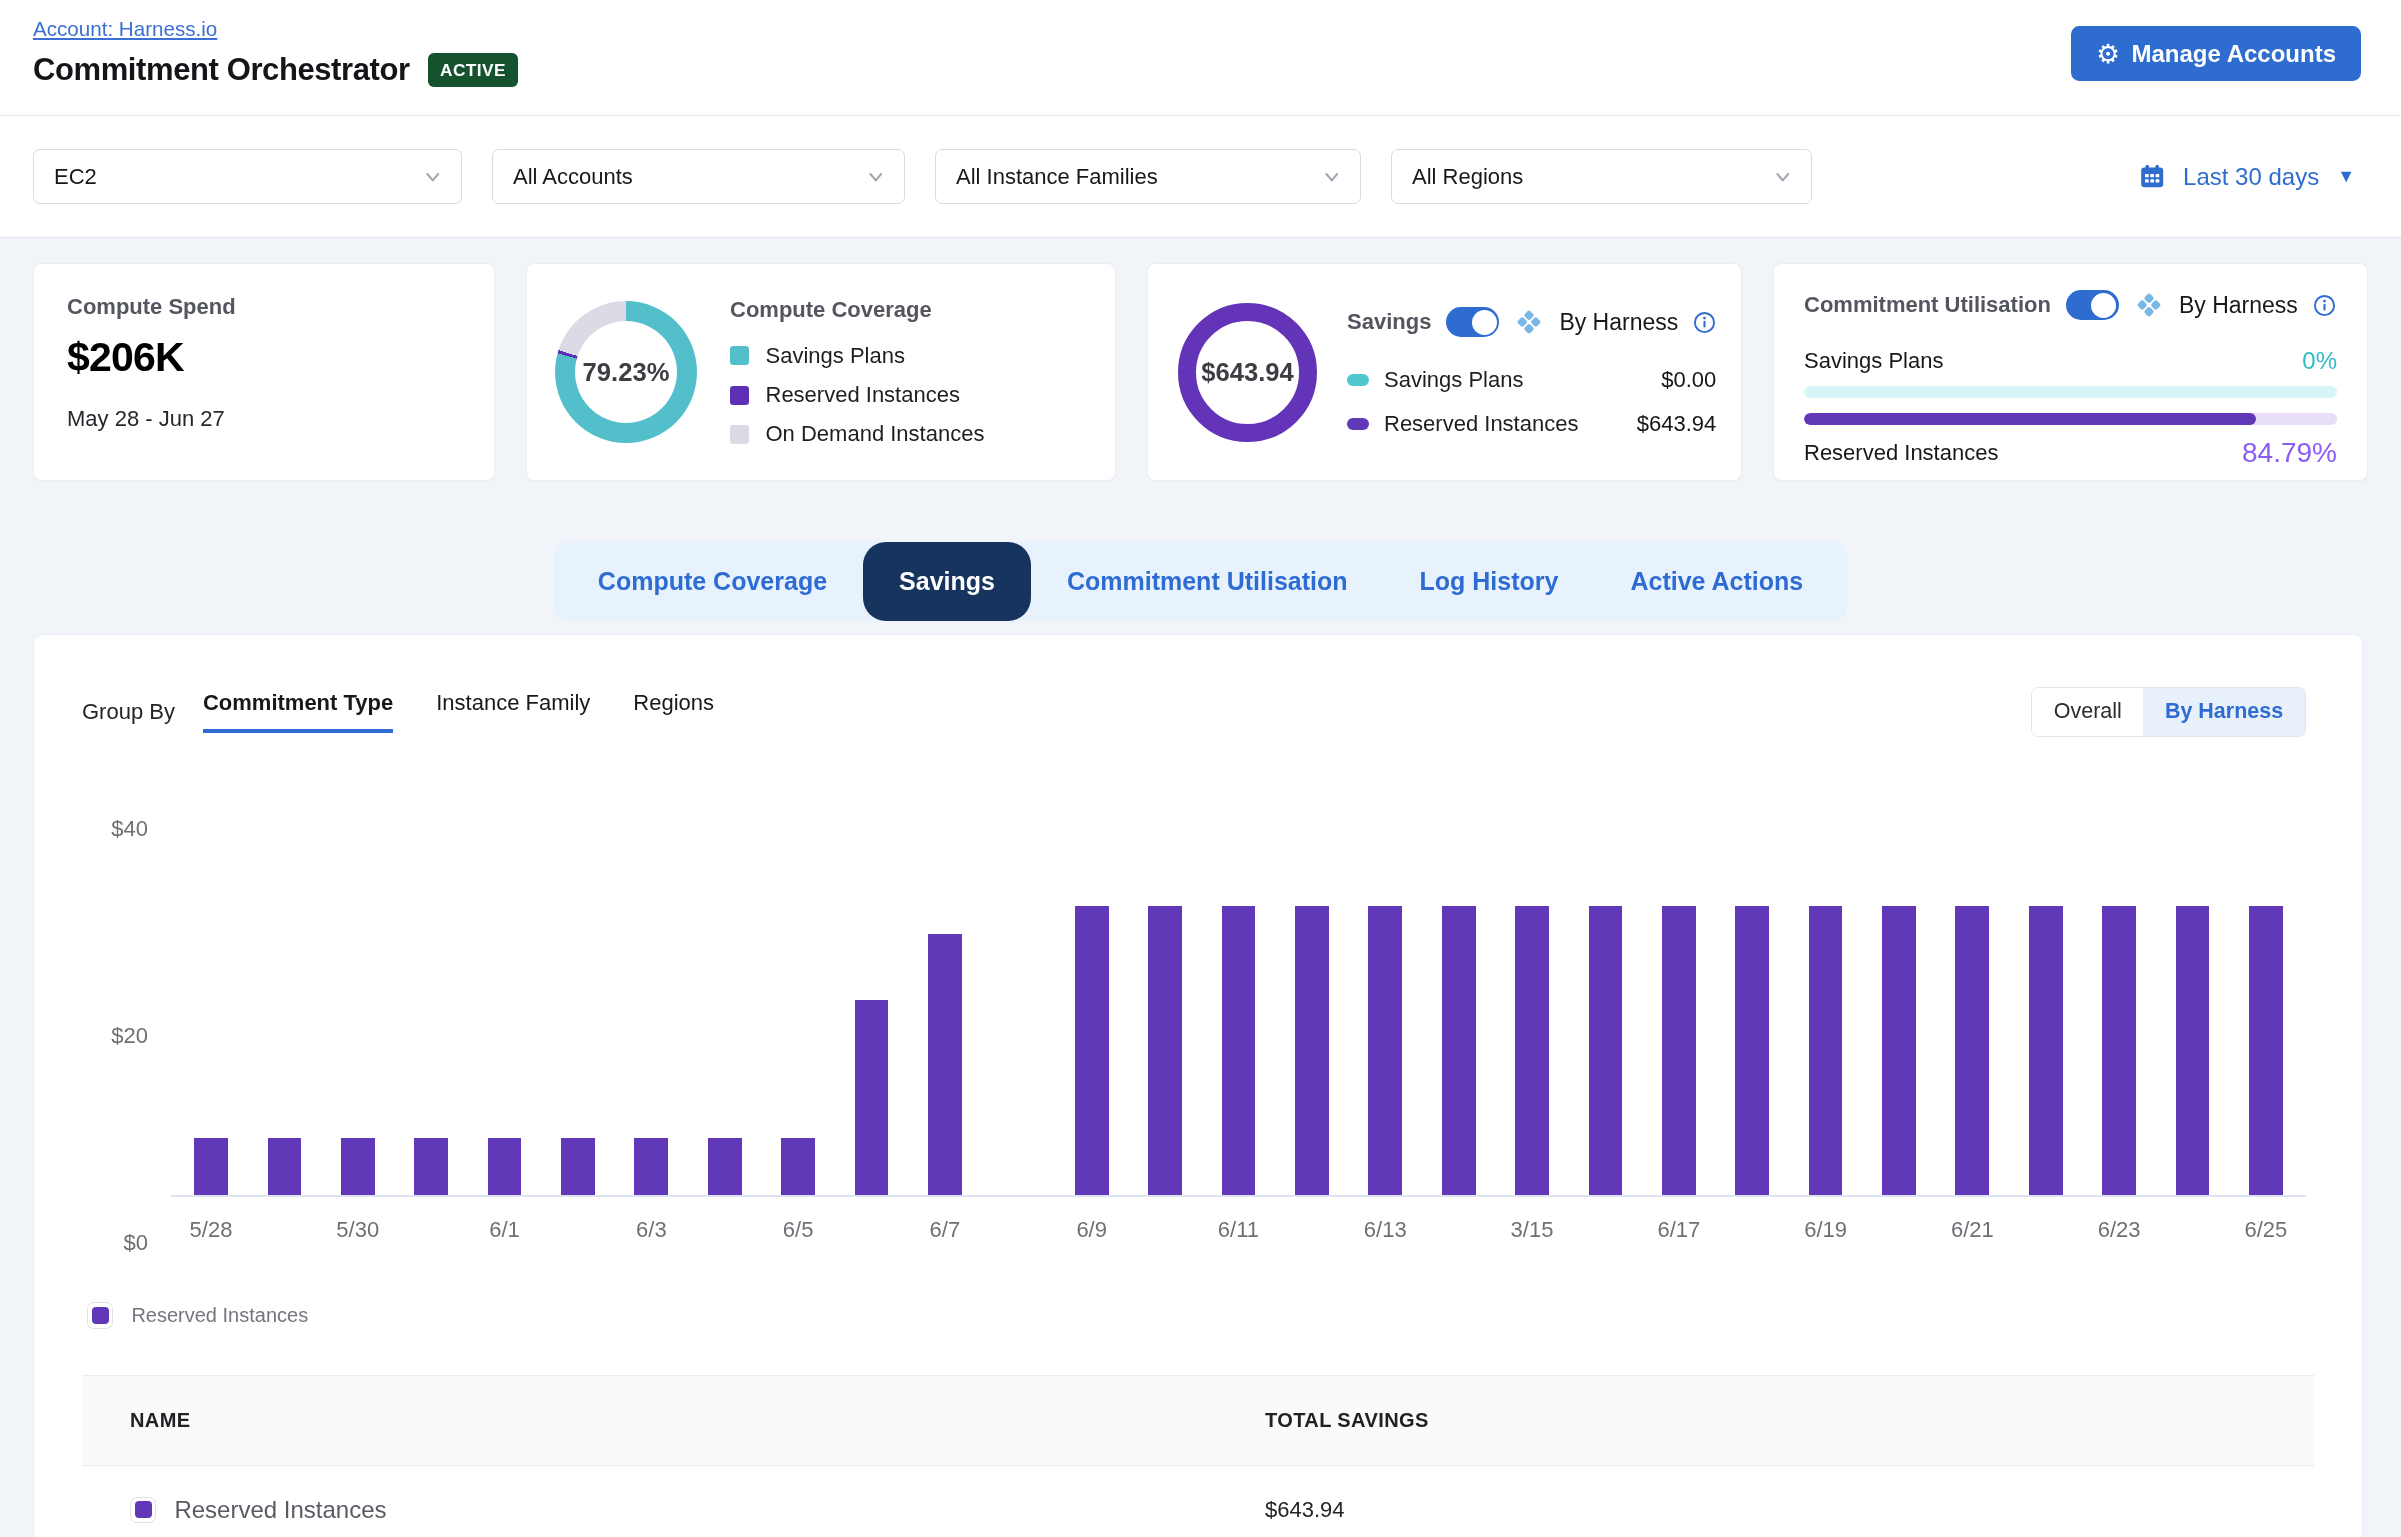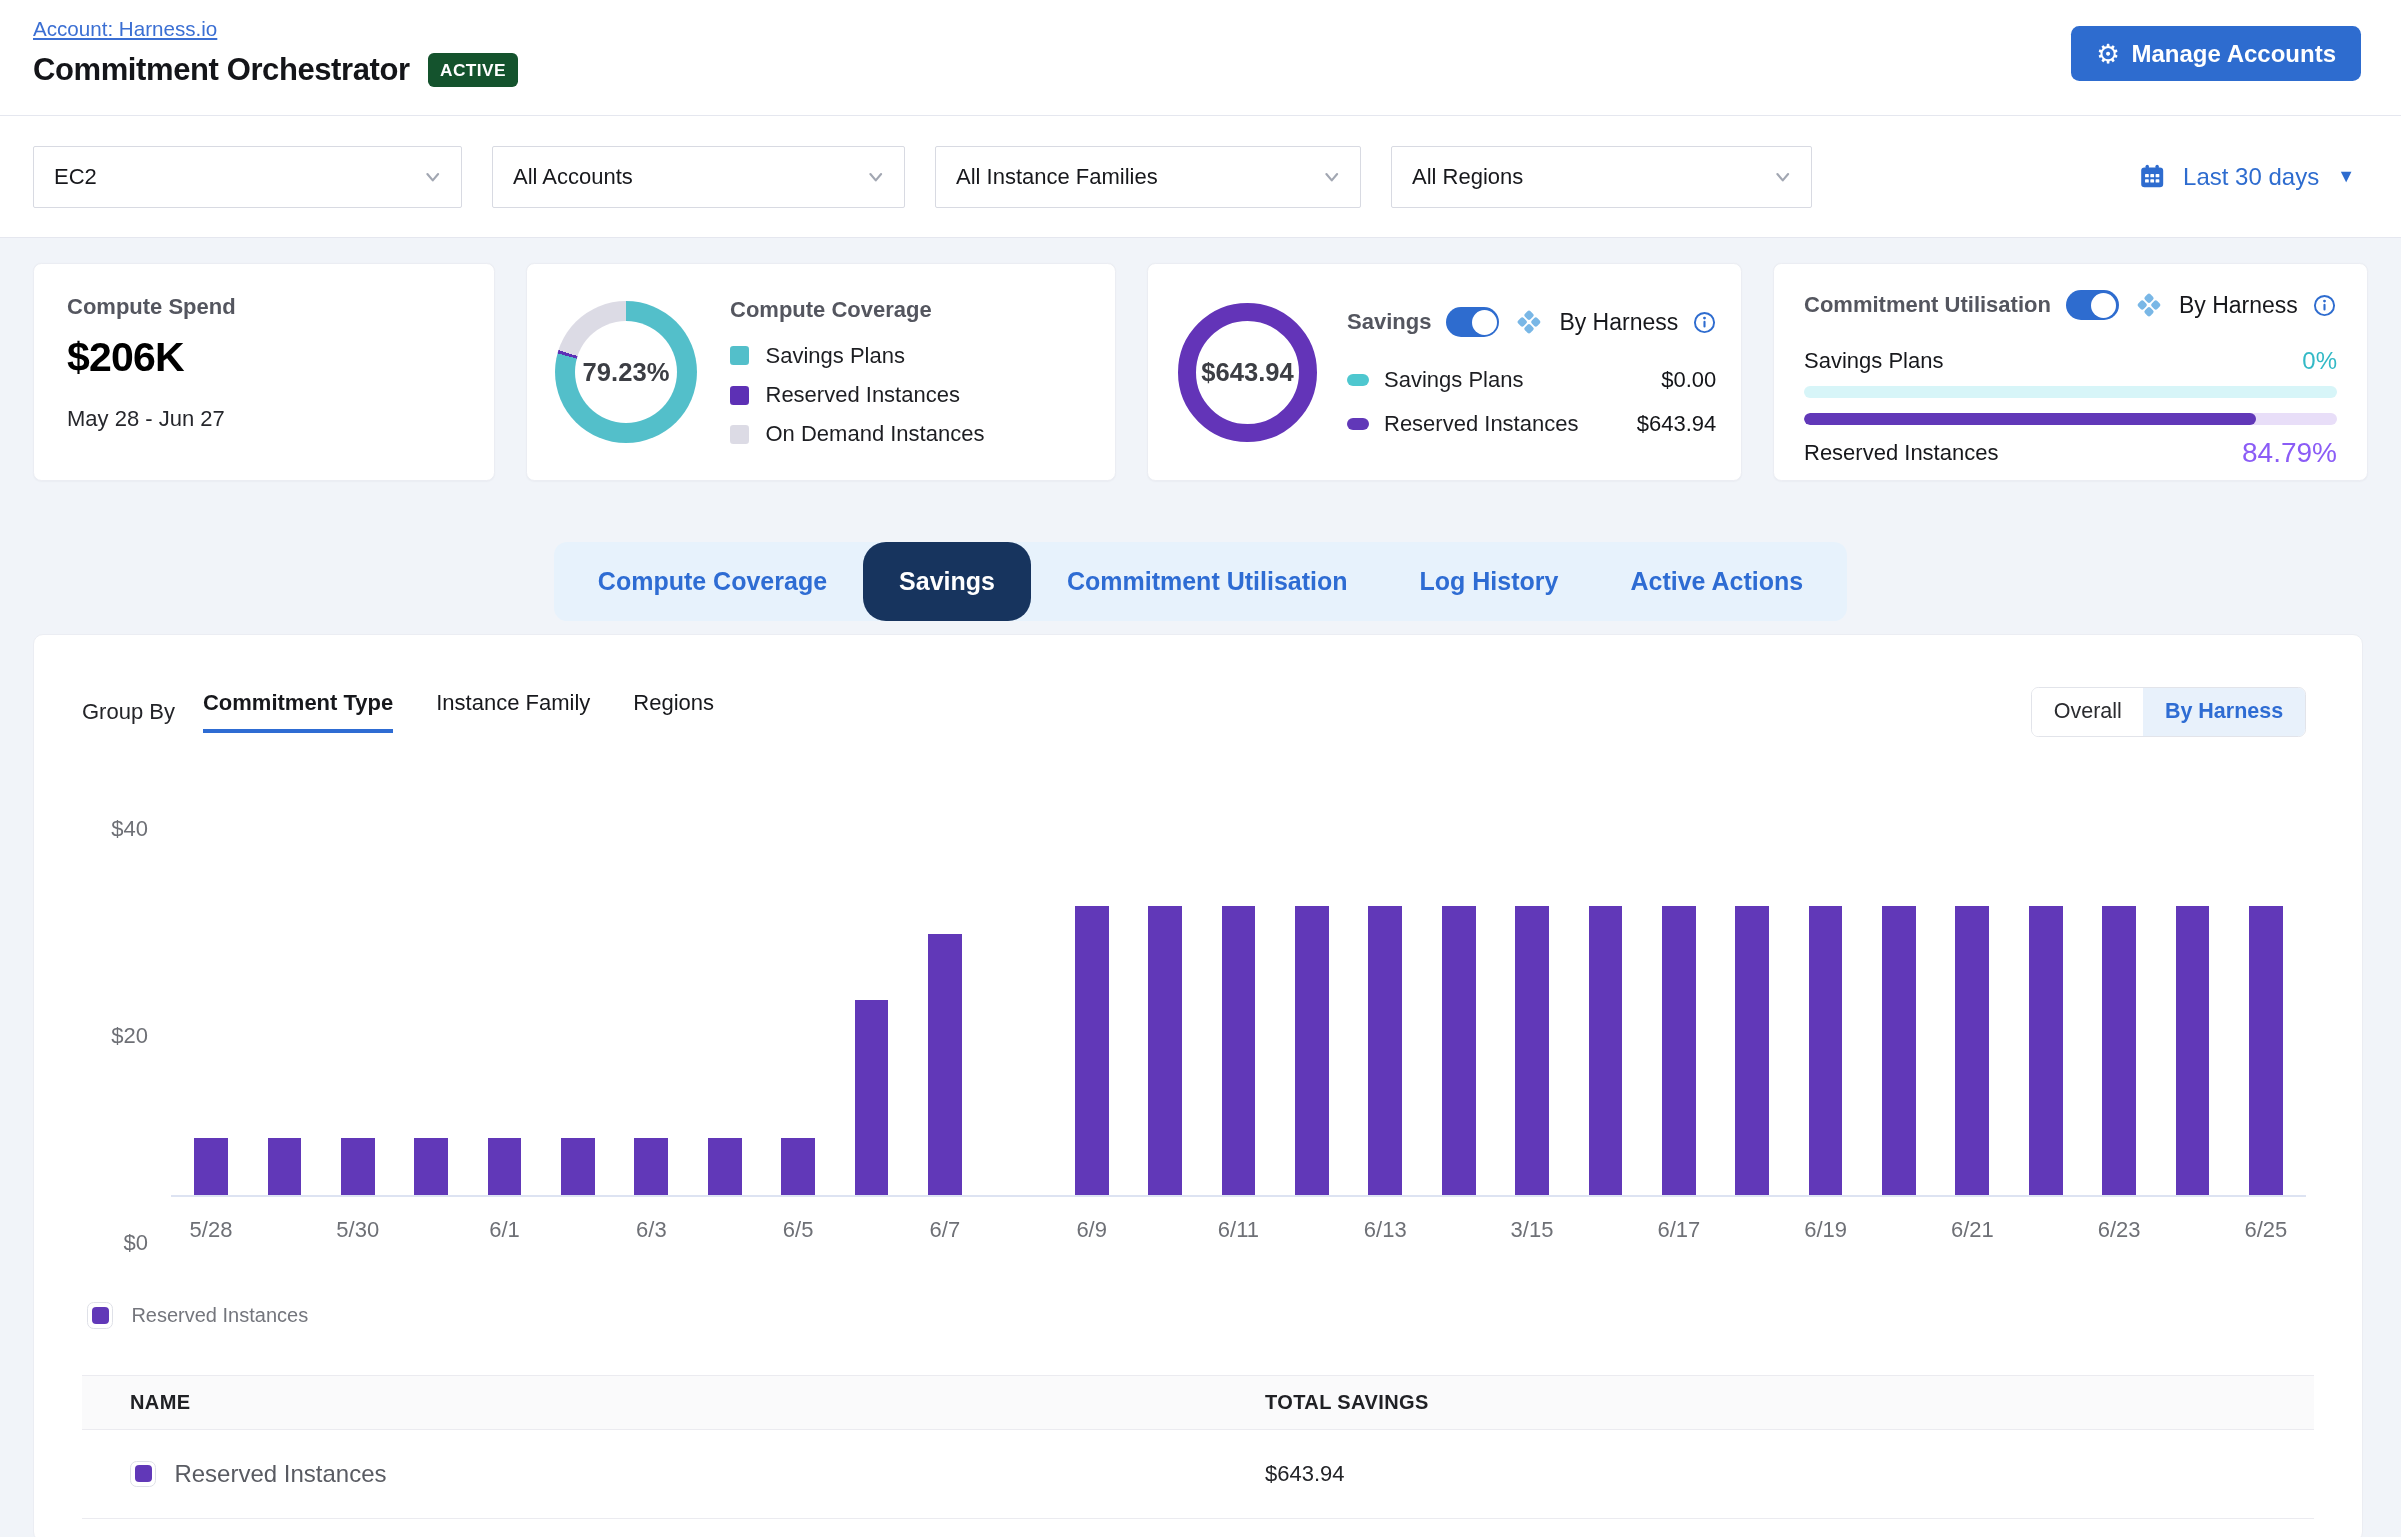--- a/index.html
+++ b/index.html
@@ -11,21 +11,21 @@
   .account-link { color:#3b6fd3; font-size:20.6px; }
   .title-row { display:flex; align-items:center; gap:18px; margin-top:11.6px; }
   .page-title { font-size:31px; font-weight:bold; color:#141519; letter-spacing:-0.4px; }
   .status-badge { background:#14532d; color:#fff; font-size:17.3px; font-weight:bold; padding:6.6px 12.4px; border-radius:5.8px; letter-spacing:0.4px; }
   .manage-btn { position:absolute; right:40px; top:26.4px; background:#2e6ccf; color:#fff; font-size:24px; font-weight:bold; border:none; border-radius:8.3px; height:55px; padding:0 25px; display:flex; align-items:center; gap:11.6px; cursor:pointer; }
   .gear-glyph { font-size:26.4px; font-weight:normal; line-height:1; }
 
   
   .filter-bar { background:#fff; height:122px; border-bottom:0.8px solid #e5e7ef; display:flex; align-items:center; padding:0 40px 0 33px; position:relative; }
   .selects { display:flex; gap:30px; }
-  .select { height:62px; border:1.7px solid #d8dae2; border-radius:2px; background:#fff; display:flex; align-items:center; justify-content:space-between; padding:0 18px 0 20px; font-size:22px; color:#17181c; cursor:pointer; }
+  .select { height:55px; border:1.7px solid #d8dae2; border-radius:7px; background:#fff; display:flex; align-items:center; justify-content:space-between; padding:0 18px 0 20px; font-size:22px; color:#17181c; cursor:pointer; }
   .select .chev { color:#a2a7b2; }
   .date-range { position:absolute; right:46px; display:flex; align-items:center; gap:18px; color:#2e6ccf; font-size:24px; cursor:pointer; }
   .date-caret { font-size:18px; }
 
   
   .cards { display:flex; gap:31px; padding:25px 33px 0 33px; }
   .card { background:#fff; border:0.8px solid #ebedf3; border-radius:8.3px; height:218px; box-shadow:0 0.8px 1.7px rgba(20,30,60,0.03); }
   .card-title { font-size:22px; font-weight:bold; color:#54565f; }
 
   .card-spend { width:462px; padding:30px 33px; }
@@ -96,21 +96,21 @@
   .x-label { flex:1; text-align:center; font-size:22px; color:#6e7076; }
 
   
   .chart-legend { margin-top:59px; display:flex; align-items:center; gap:18px; padding-left:5px; }
   .legend-chip { width:26.4px; height:26.4px; border:1.7px solid #dfe1e8; border-radius:6.6px; background:#fff; display:flex; align-items:center; justify-content:center; cursor:pointer; }
   .legend-chip .inner { width:17.3px; height:17.3px; border-radius:4.1px; }
   .legend-text { font-size:20px; color:#74767d; }
 
   
   .stable { margin-top:46px; }
-  .t-head { display:flex; background:#fafafb; border-top:0.8px solid #ebebf0; border-bottom:0.8px solid #ebebf0; height:55px; align-items:center; font-size:20px; font-weight:bold; color:#202125; letter-spacing:0.4px; }
+  .t-head { display:flex; background:#fafafb; border-top:0.8px solid #ebebf0; border-bottom:0.8px solid #ebebf0; height:91px; align-items:center; font-size:20px; font-weight:bold; color:#202125; letter-spacing:0.4px; }
   .t-row { display:flex; align-items:center; height:89px; border-bottom:0.8px solid #ebebf0; }
   .col-name { padding-left:48px; flex:1; display:flex; align-items:center; gap:18px; }
   .col-val { width:47%; }
   .row-name { font-size:24px; color:#595b62; }
   .row-val { font-size:22px; color:#232428; }
 </style>
 </head>
 <body>
 
 <div class="header">

